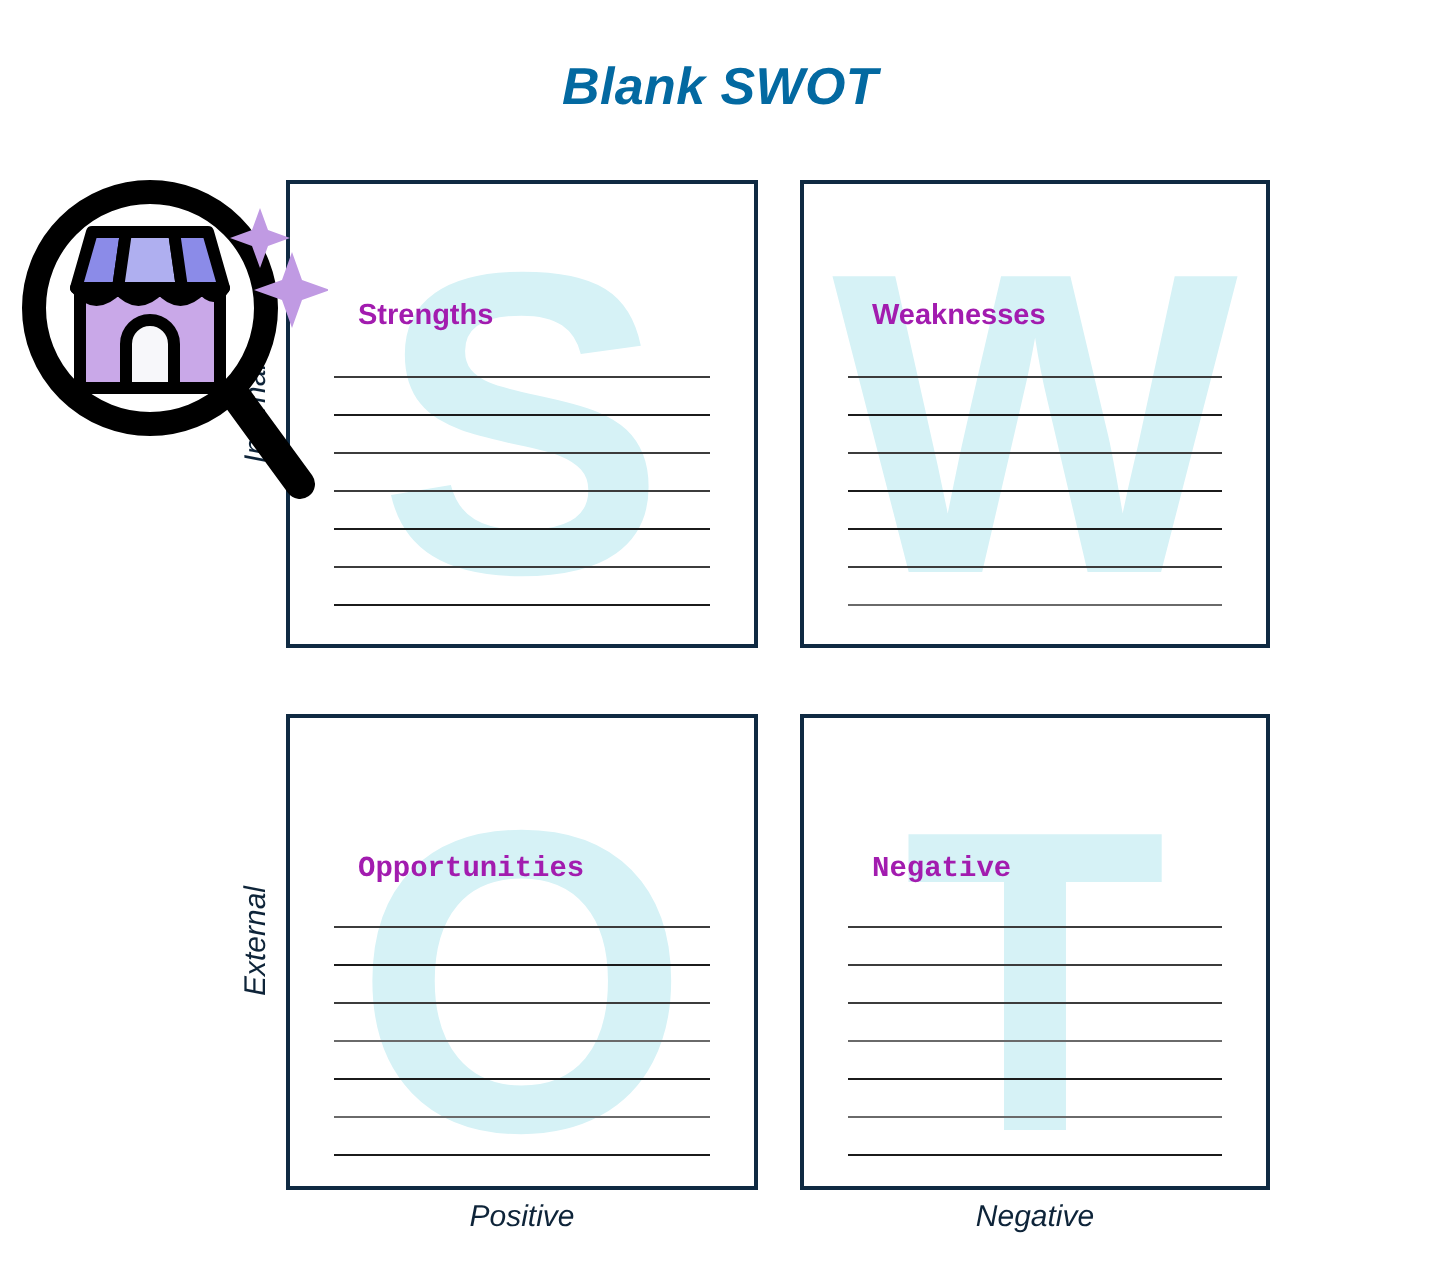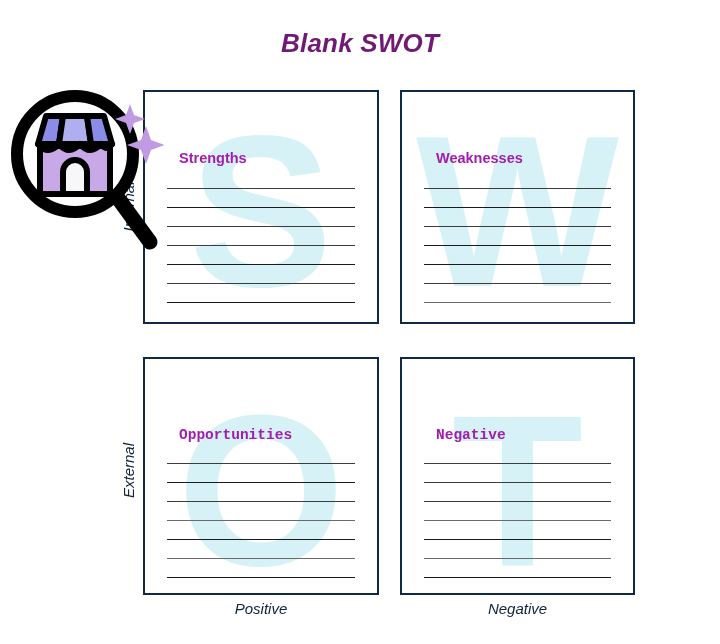--- a/index.html
+++ b/index.html
@@ -24,21 +24,21 @@
   
   #page-title {
     position: absolute;
     left: 0;
     top: 28px;
     width: 720px;
     text-align: center;
     font-size: 26px;
     font-weight: bold;
     font-style: italic;
-    color: #701a75;
+    color: #0369a1;
     letter-spacing: 0.2px;
     white-space: nowrap;
   }
 
   
   .quadrant {
     position: absolute;
     box-sizing: border-box;
     border: 2px solid #0f2a42;
     background: #ffffff;

